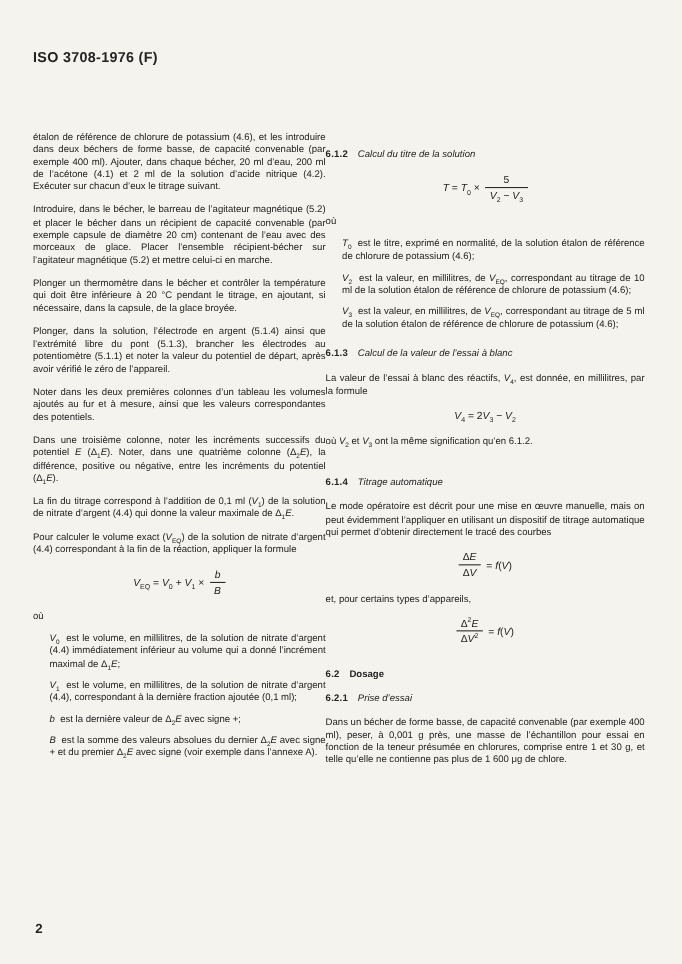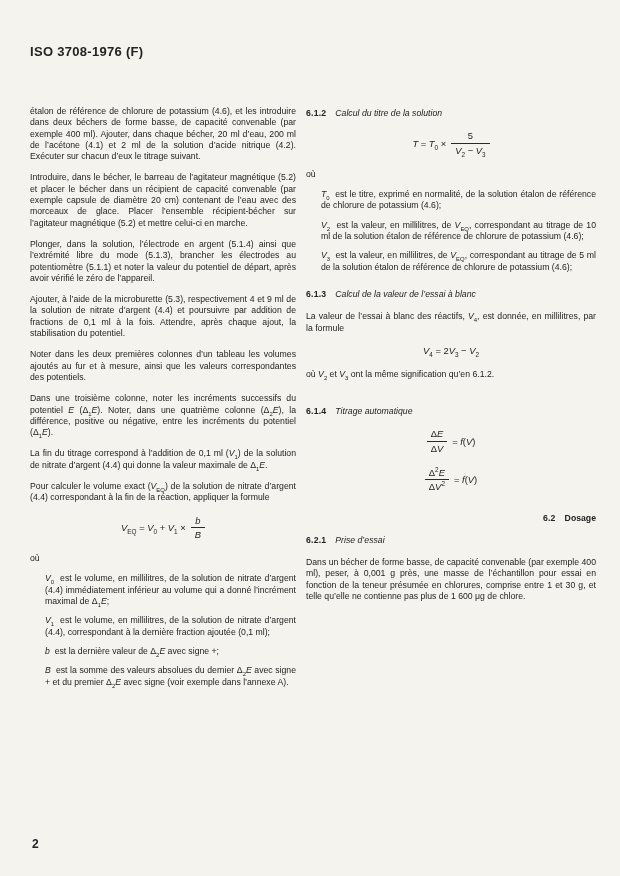--- a/index.html
+++ b/index.html
@@ -10,37 +10,37 @@
     color: #232323;
     overflow: hidden;
     position: relative;
   }
   .page { position: relative; width: 620px; height: 639px; }
   .doc-header {
     position: absolute; top: 44px; left: 30px;
     font-size: 13px; font-weight: bold; letter-spacing: 0.3px;
   }
   .columns {
-    position: absolute; top: 106px; left: 30px; width: 566px;
-    display: flex; gap: 10px;
+    position: absolute; top: 119px; left: 30px; width: 566px;
+    display: flex; gap: 0;
     font-size: 8.7px; line-height: 11.3px;
   }
   .col { display: block; }
   .col-left  { width: 266px; }
   .col-right { width: 290px; }
 
   .para  { text-align: justify; margin: 0 0 10px 0; }
   .where { margin: 2px 0 9px 0; }
   .def   { text-align: justify; margin: 0 0 8px 0; padding-left: 15px; }
 
   .heading { margin: 13px 0 11px 0; white-space: nowrap; }
   .heading .num { font-weight: bold; margin-right: 9px; letter-spacing: 0.2px; }
   .heading.italic .title { font-style: italic; }
   .heading.bold  .title { font-weight: bold; }
-  .col > .heading:first-child { margin-top: 2px; }
+  .col > .heading:first-child { margin-top: 16px; }
 
   .formula {
     display: flex; justify-content: center; align-items: center;
     gap: 5px; margin: 11px 0 13px 0;
     font-size: 9.4px; line-height: 11px;
   }
   .frac { display: inline-flex; flex-direction: column; align-items: center; line-height: 1.2; }
   .frac .fnum { padding: 0 4px 1px 4px; }
   .frac .fden { border-top: 1px solid #2a2a2a; padding: 1px 4px 0 4px; }
 
@@ -55,22 +55,22 @@
 </head>
 <body>
 
 <div class="page">
   <div class="doc-header">ISO 3708-1976 (F)</div>
 
   <div class="columns">
     <div class="col col-left">
         <div class="para">étalon de référence de chlorure de potassium (4.6), et les introduire dans deux béchers de forme basse, de capacité convenable (par exemple 400 ml). Ajouter, dans chaque bécher, 20 ml d’eau, 200 ml de l’acétone (4.1) et 2 ml de la solution d’acide nitrique (4.2). Exécuter sur chacun d’eux le titrage suivant.</div>
         <div class="para">Introduire, dans le bécher, le barreau de l’agitateur magnétique (5.2) et placer le bécher dans un récipient de capacité convenable (par exemple capsule de diamètre 20 cm) contenant de l’eau avec des morceaux de glace. Placer l’ensemble récipient-bécher sur l’agitateur magnétique (5.2) et mettre celui-ci en marche.</div>
-        <div class="para">Plonger, dans la solution, l’électrode en argent (5.1.4) ainsi que l’extrémité libre du mode (5.1.3), brancher les électrodes au potentiomètre (5.1.1) et noter la valeur du potentiel de départ, après avoir vérifié le zéro de l’appareil.</div>
-        <div class="para">Ajouter, à l’aide de la microburette (5.3), respectivement 4 et 9 ml de la solution de nitrate d’argent (4.4) et poursuivre par addition de fractions de 0,1 ml à la fois. Attendre, après chaque ajout, la stabilisation du potentiel.</div>
+        <div class="para">Plonger un thermomètre dans le bécher et contrôler la température qui doit être inférieure à 20 °C pendant le titrage, en ajoutant, si nécessaire, dans la capsule, de la glace broyée.</div>
+        <div class="para">Plonger, dans la solution, l’électrode en argent (5.1.4) ainsi que l’extrémité libre du pont (5.1.3), brancher les électrodes au potentiomètre (5.1.1) et noter la valeur du potentiel de départ, après avoir vérifié le zéro de l’appareil.</div>
         <div class="para">Noter dans les deux premières colonnes d’un tableau les volumes ajoutés au fur et à mesure, ainsi que les valeurs correspondantes des potentiels.</div>
         <div class="para">Dans une troisième colonne, noter les incréments successifs du potentiel <em>E</em> (Δ<sub>1</sub><em>E</em>). Noter, dans une quatrième colonne (Δ<sub>2</sub><em>E</em>), la différence, positive ou négative, entre les incréments du potentiel (Δ<sub>1</sub><em>E</em>).</div>
         <div class="para">La fin du titrage correspond à l’addition de 0,1 ml (<em>V</em><sub>1</sub>) de la solution de nitrate d’argent (4.4) qui donne la valeur maximale de Δ<sub>1</sub><em>E</em>.</div>
         <div class="para">Pour calculer le volume exact (<em>V</em><sub>EQ</sub>) de la solution de nitrate d’argent (4.4) correspondant à la fin de la réaction, appliquer la formule</div>
         <div class="formula">
           <span><em>V</em><sub>EQ</sub> = <em>V</em><sub>0</sub> + <em>V</em><sub>1</sub> ×</span>
           <span class="frac">
             <span class="fnum"><em>b</em></span>
             <span class="fden"><em>B</em></span>
           </span>
@@ -94,34 +94,36 @@
         <div class="def"><em>T</em><sub>0</sub>&nbsp;&nbsp;est le titre, exprimé en normalité, de la solution étalon de référence de chlorure de potassium (4.6);</div>
         <div class="def"><em>V</em><sub>2</sub>&nbsp;&nbsp;est la valeur, en millilitres, de <em>V</em><sub>EQ</sub>, correspondant au titrage de 10 ml de la solution étalon de référence de chlorure de potassium (4.6);</div>
         <div class="def"><em>V</em><sub>3</sub>&nbsp;&nbsp;est la valeur, en millilitres, de <em>V</em><sub>EQ</sub>, correspondant au titrage de 5 ml de la solution étalon de référence de chlorure de potassium (4.6);</div>
         <div class="heading italic" style="margin-top: 16px;"><span class="num">6.1.3</span><span class="title">Calcul de la valeur de l’essai à blanc</span></div>
         <div class="para">La valeur de l’essai à blanc des réactifs, <em>V</em><sub>4</sub>, est donnée, en millilitres, par la formule</div>
         <div class="formula">
           <span><em>V</em><sub>4</sub> = 2<em>V</em><sub>3</sub> − <em>V</em><sub>2</sub></span>
         </div>
         <div class="para">où <em>V</em><sub>2</sub> et <em>V</em><sub>3</sub> ont la même signification qu’en 6.1.2.</div>
         <div class="heading italic" style="margin-top: 26px;"><span class="num">6.1.4</span><span class="title">Titrage automatique</span></div>
+        <div class="para">Le mode opératoire est décrit pour une mise en œuvre manuelle, mais on peut évidemment l’appliquer en utilisant un dispositif de titrage automatique qui permet d’obtenir directement le tracé des courbes</div>
         <div class="formula">
           <span class="frac">
             <span class="fnum">Δ<em>E</em></span>
             <span class="fden">Δ<em>V</em></span>
           </span>
           <span>= <em>f</em>(<em>V</em>)</span>
         </div>
+        <div class="para">et, pour certains types d’appareils,</div>
         <div class="formula">
           <span class="frac">
             <span class="fnum">Δ<sup>2</sup><em>E</em></span>
             <span class="fden">Δ<em>V</em><sup>2</sup></span>
           </span>
           <span>= <em>f</em>(<em>V</em>)</span>
         </div>
-        <div class="heading bold" style="margin-top: 20px; text-align: right;"><span class="num">6.2</span><span class="title">Dosage</span></div>
+        <div class="heading bold" style="margin-top: 20px;"><span class="num">6.2</span><span class="title">Dosage</span></div>
         <div class="heading italic" style="margin-top: 8px;"><span class="num">6.2.1</span><span class="title">Prise d’essai</span></div>
         <div class="para">Dans un bécher de forme basse, de capacité convenable (par exemple 400 ml), peser, à 0,001 g près, une masse de l’échantillon pour essai en fonction de la teneur présumée en chlorures, comprise entre 1 et 30 g, et telle qu’elle ne contienne pas plus de 1 600 μg de chlore.</div>
       </div>
   </div>
 
   <div class="page-number">2</div>
 </div>
 
 </body></html>

